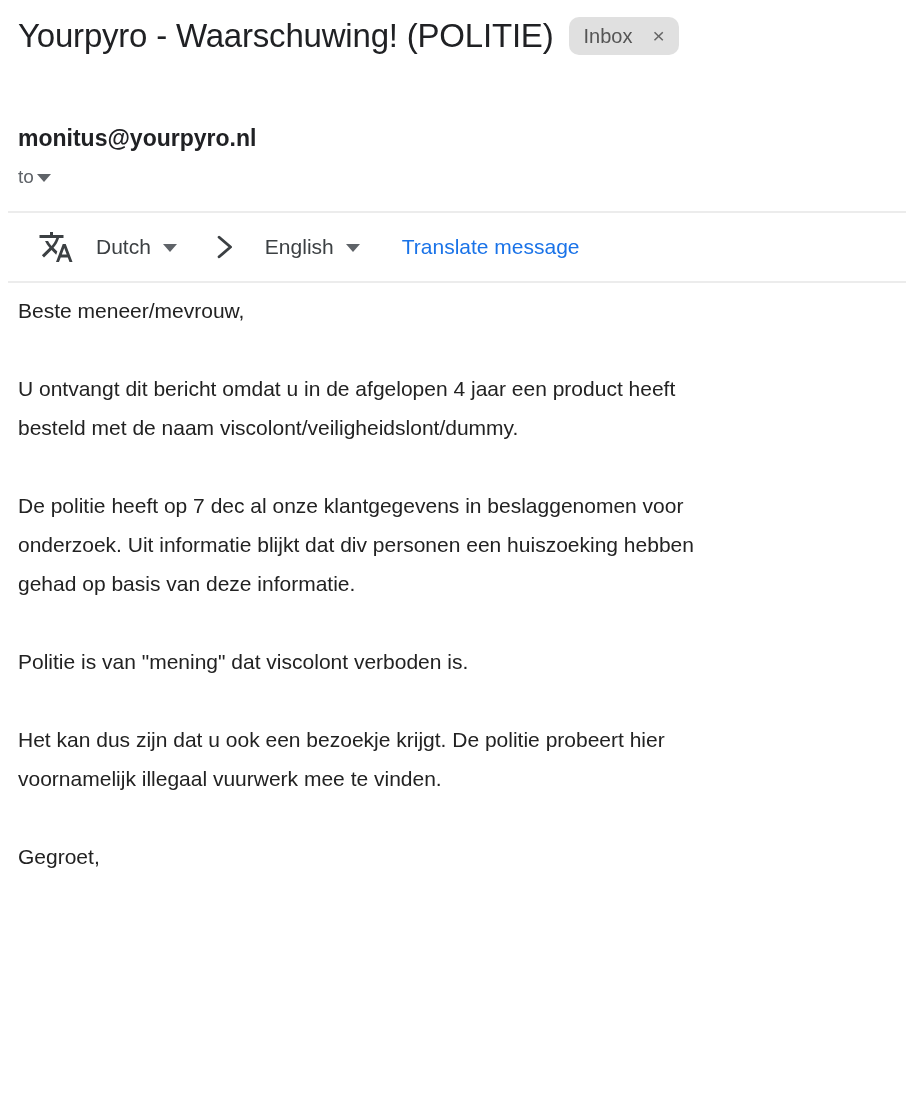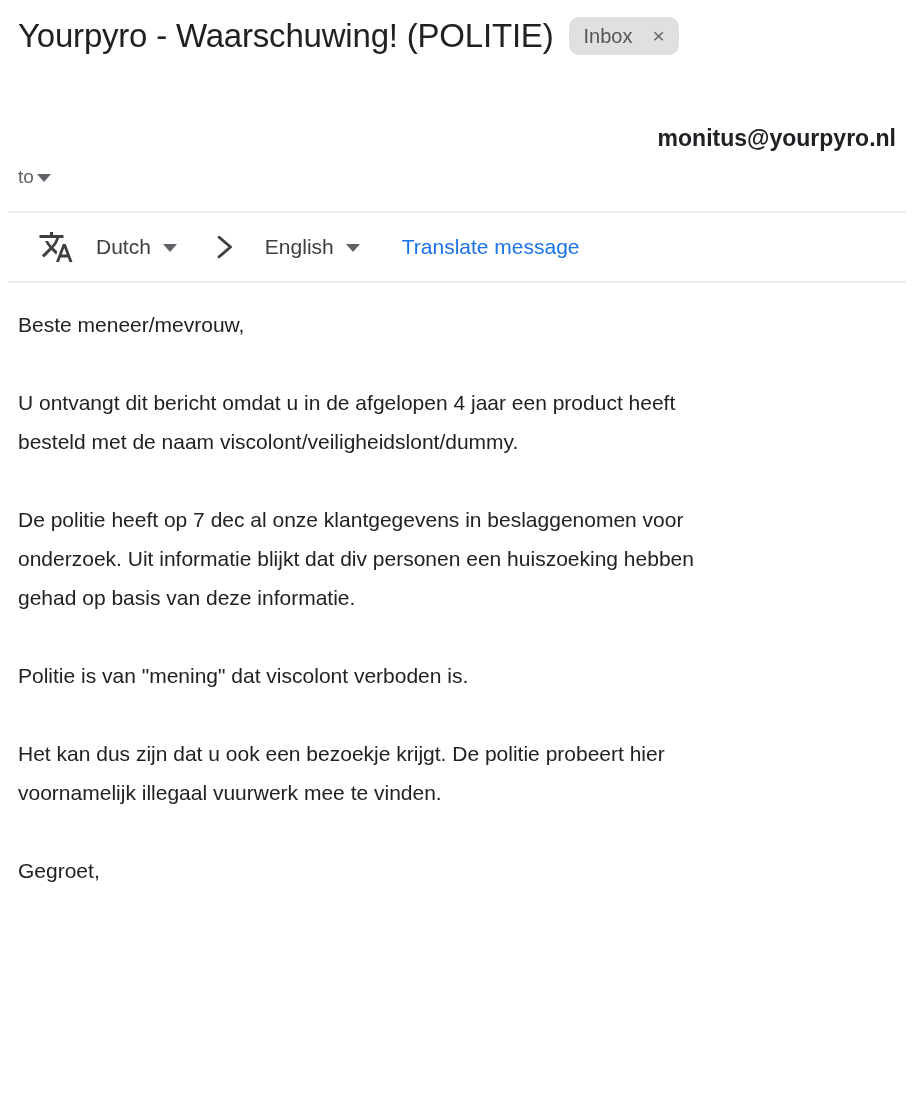--- a/index.html
+++ b/index.html
@@ -52,21 +52,20 @@
     line-height: 26px;
   }
 
   
   .sender-email {
     margin-top: 64px;
     font-size: 23px;
     font-weight: 700;
     color: #202124;
     line-height: 28px;
-    text-align: right;
   }
   .to-row {
     margin-top: 13px;
     display: inline-flex;
     align-items: center;
     gap: 3px;
     font-size: 19px;
     color: #5f6368;
     line-height: 24px;
     cursor: pointer;
@@ -110,21 +109,21 @@
     margin: 0 30px 0 36px;
   }
   .translate-link {
     margin-left: 42px;
     color: #1a73e8;
     text-decoration: none;
     cursor: pointer;
   }
 
   
-  .email-body { padding-top: 22px; }
+  .email-body { padding-top: 8px; }
   .email-body p {
     margin: 0 0 39px 0;
     font-size: 21px;
     line-height: 39px;
     color: #222222;
     white-space: pre-line;
   }
 </style>
 </head>
 <body>

